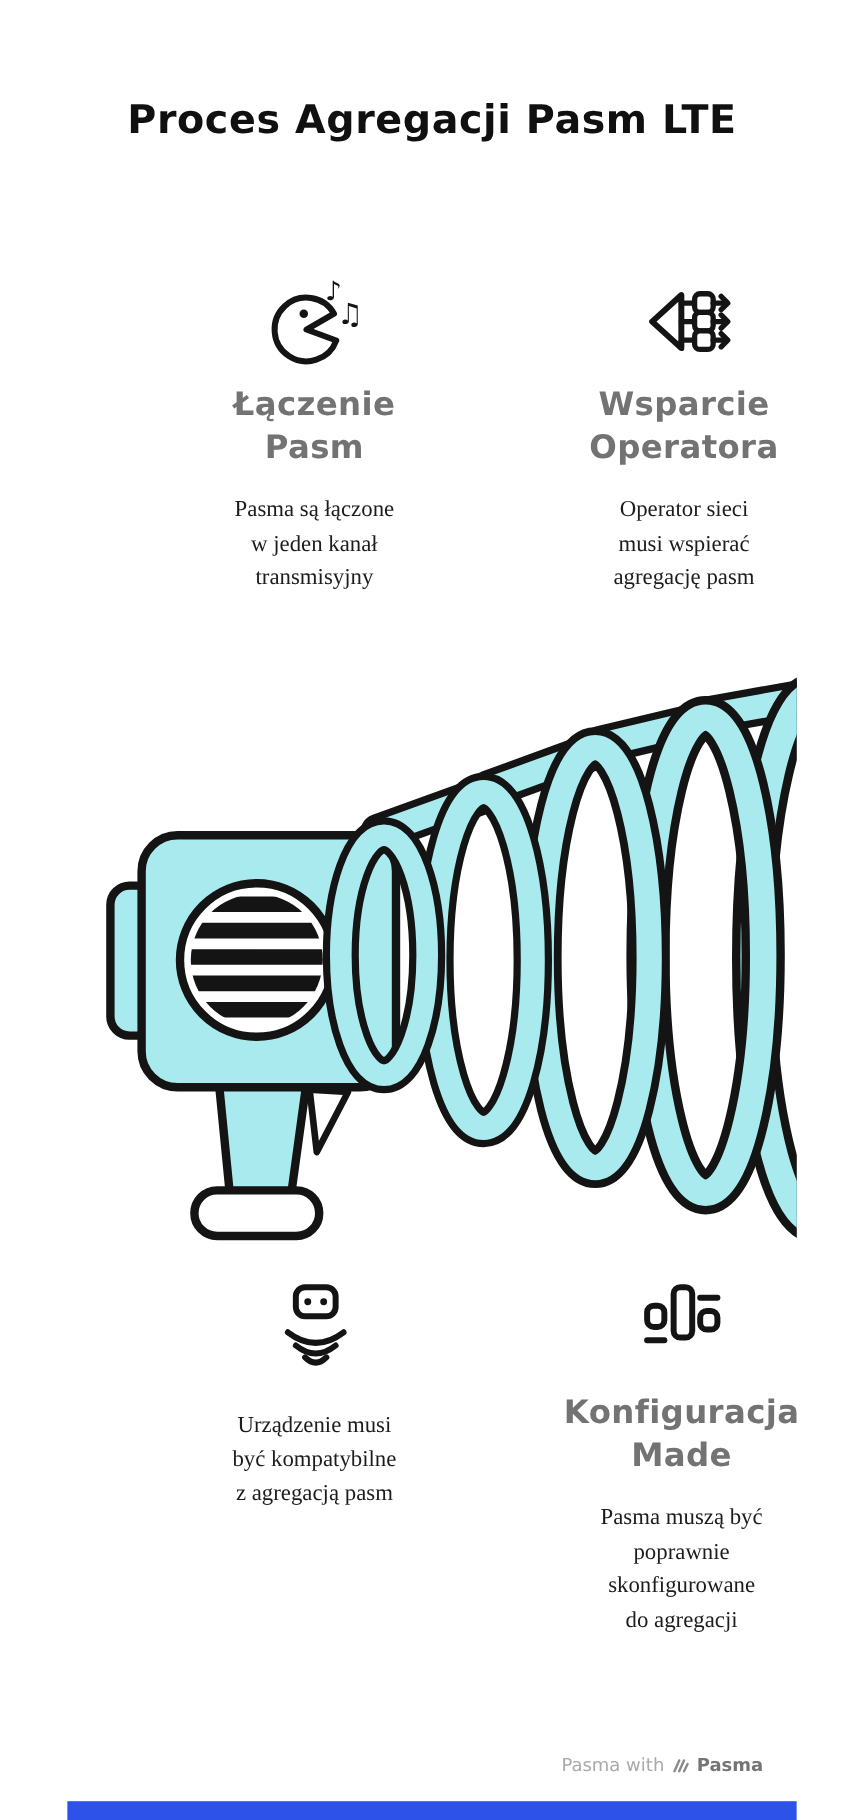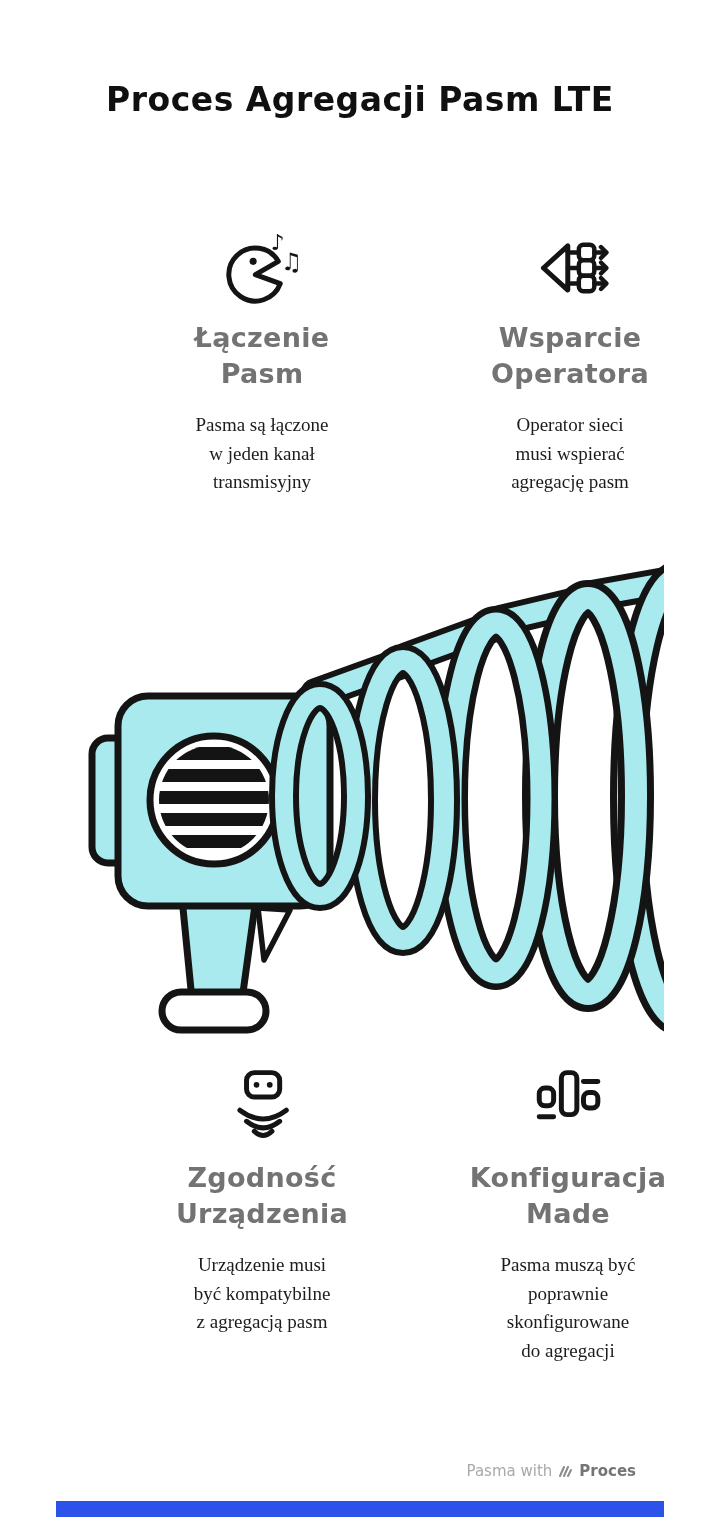--- a/index.html
+++ b/index.html
@@ -142,22 +142,20 @@
     <div class="iconbox">
       <svg width="84" height="84" viewBox="0 0 76 76" fill="none" stroke="#141414" stroke-width="4.5" stroke-linecap="round">
         <rect x="24" y="6" width="30" height="22" rx="7" fill="#ffffff"></rect>
         <circle cx="33" cy="17" r="2.6" fill="#141414" stroke="none"></circle>
         <circle cx="45" cy="17" r="2.6" fill="#141414" stroke="none"></circle>
         <path d="M18,40 Q39,56 60,40"></path>
         <path d="M24,50 Q39,62 54,50"></path>
         <path d="M31,59 Q39,67 47,59"></path>
       </svg>
     </div>
-    <h2>Zgodność
-Urządzenia</h2>
     <p>Urządzenie musi
 być kompatybilne
 z agregacją pasm</p>
   </div>
 
   <div class="quad q-br">
     <div class="iconbox">
       <svg width="84" height="84" viewBox="0 0 76 76" fill="none" stroke="#141414" stroke-width="4.5" stroke-linecap="round">
         <rect x="12" y="20" width="13" height="16" rx="5" fill="#ffffff"></rect>
         <line x1="12" y1="46" x2="25" y2="46"></line>
@@ -176,17 +174,17 @@
 
   <div class="watermark">
     <span>Pasma with</span>
     <svg width="15" height="13" viewBox="0 0 15 13">
       <g stroke="#8a8a8a" stroke-width="2" stroke-linecap="round" fill="none">
         <line x1="2" y1="11" x2="6" y2="2"></line>
         <line x1="6" y1="11" x2="10" y2="2"></line>
         <line x1="10" y1="11" x2="13" y2="5"></line>
       </g>
     </svg>
-    <span class="brand">Proces</span>
+    <span class="brand">Pasma</span>
   </div>
 
   <div class="footer-bar"></div>
 </div>
 
 </body></html>

